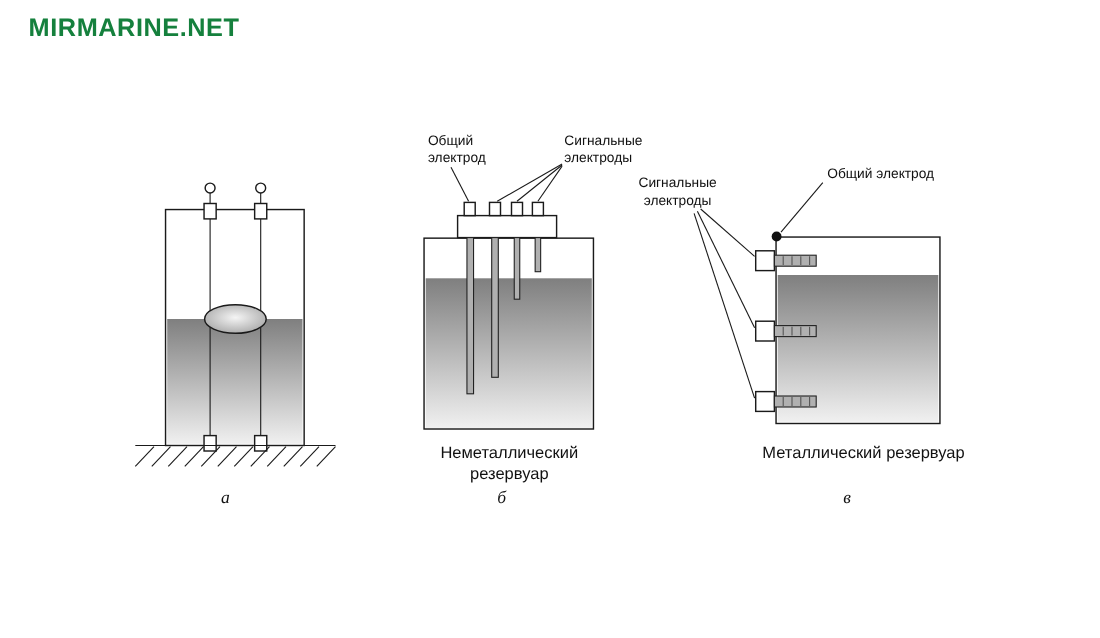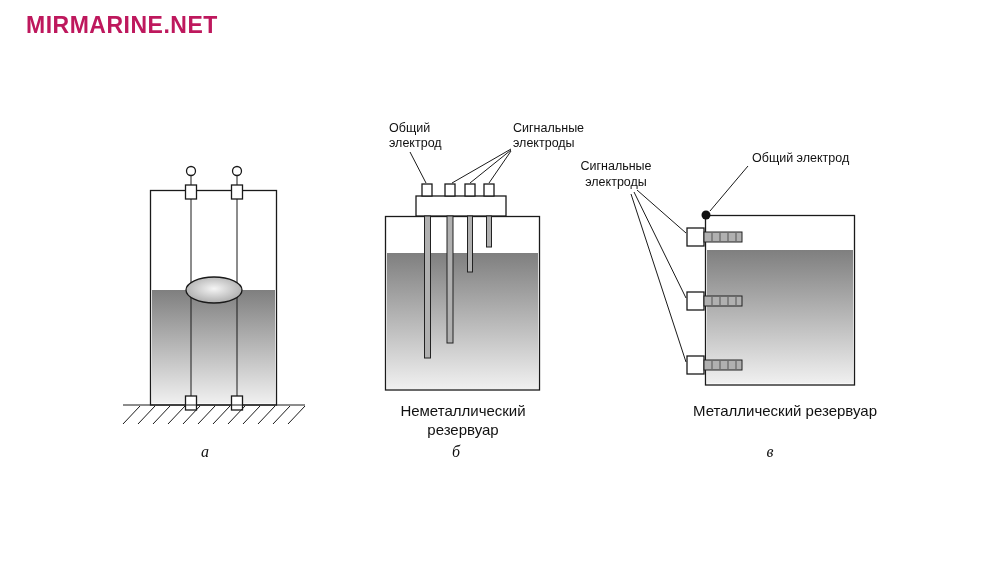--- a/index.html
+++ b/index.html
@@ -2,21 +2,21 @@
 <html><head>
 <meta charset="utf-8">
 <style>
   html,body { margin:0; padding:0; background:#ffffff; }
   .page {
     position:relative; width:1000px; height:580px; background:#ffffff;
     overflow:hidden; font-family:"Liberation Sans", sans-serif;
   }
   .watermark {
     position:absolute; top:12px; left:26px;
-    font-size:23px; font-weight:bold; letter-spacing:0.5px; color:#be185d;
+    font-size:23px; font-weight:bold; letter-spacing:0.5px; color:#15803d;
     font-family:"Liberation Sans", sans-serif;
   }
   svg { position:absolute; top:0; left:0; }
   svg text { fill:#111; font-family:"Liberation Sans", sans-serif; }
   .lbl { font-size:12.5px; }
   .cap { font-size:15px; }
   .fig-letter { font-size:16px; font-style:italic; font-family:"Liberation Serif", serif; }
   .outline { fill:#ffffff; stroke:#1a1a1a; stroke-width:1.3; }
   .leader { stroke:#1a1a1a; stroke-width:1; fill:none; }
   .rod { fill:#b0b0b0; stroke:#222; stroke-width:1; }

